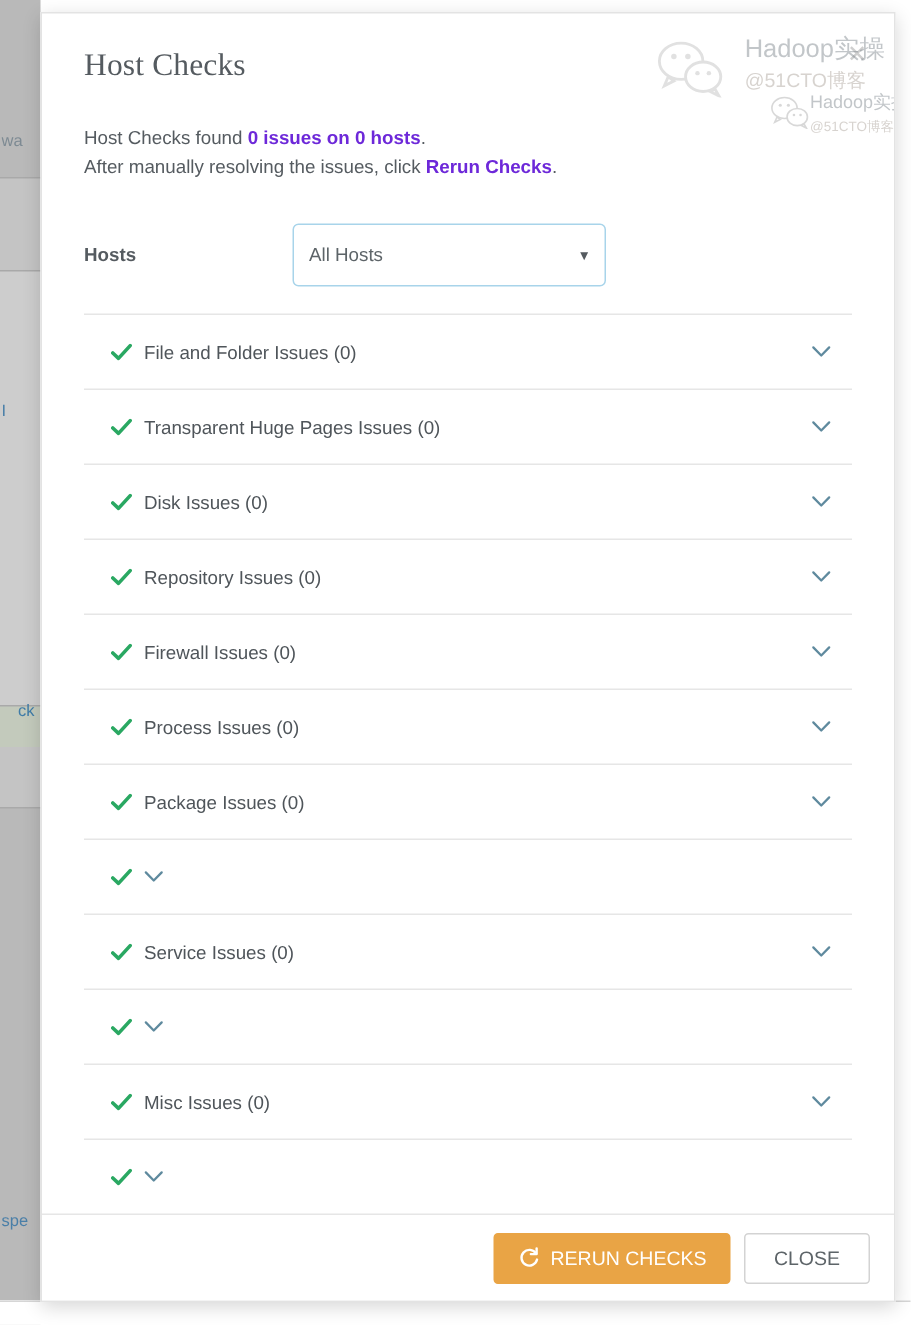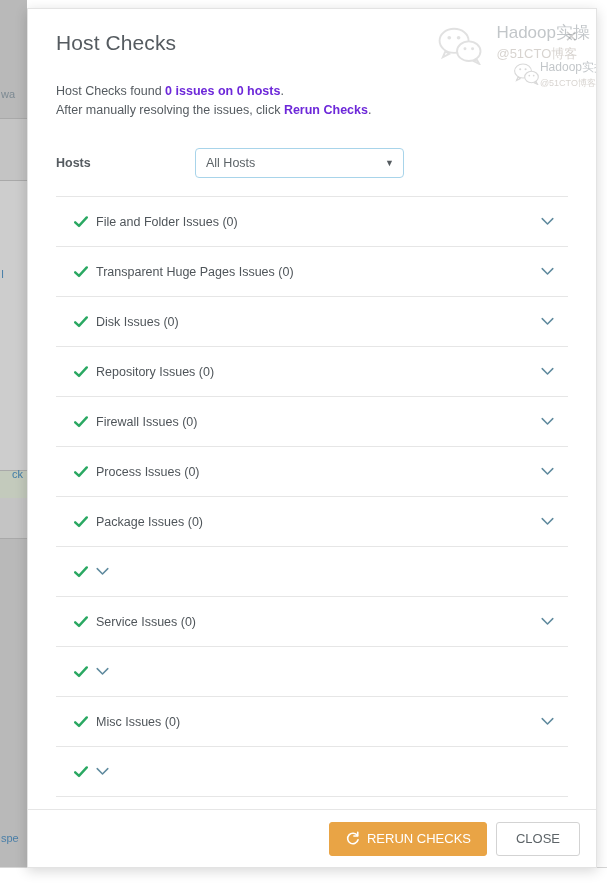--- a/index.html
+++ b/index.html
@@ -74,20 +74,21 @@
   .modal-header {
     position: relative;
     padding: 22px 28px 0 28px;
     flex: 0 0 auto;
   }
   .modal-title {
     font-size: 21px;
     font-weight: normal;
     color: #555b60;
     letter-spacing: 0.1px;
+    font-family: Liberation Serif, serif;
   }
   .close-x {
     position: absolute;
     top: 20px;
     right: 18px;
     font-size: 16px;
     line-height: 1;
     color: #cfcfcf;
     cursor: pointer;
     font-family: "Liberation Sans", sans-serif;
@@ -118,21 +119,21 @@
   .hosts-label {
     font-size: 12.5px;
     font-weight: bold;
     color: #555b60;
     width: 100px;
     flex: 0 0 100px;
   }
   .hosts-select {
     position: relative;
     width: 209px;
-    height: 30px;
+    height: 42px;
     border: 1px solid #a8d4ea;
     border-radius: 4px;
     background: #ffffff;
     display: flex;
     align-items: center;
     padding: 0 10px;
     cursor: pointer;
   }
   .hosts-select .val {
     font-size: 12.5px;
@@ -254,21 +255,21 @@
   <div class="bg-strip white" style="top:867px;height:16px;"></div>
 
   <div class="bg-divider" style="top:118px;"></div>
   <div class="bg-divider" style="top:180px;"></div>
   <div class="bg-divider" style="top:470px;"></div>
   <div class="bg-divider" style="top:538px;"></div>
 
   <div class="bg-text" style="top:88px;">wa</div>
   <div class="bg-text" style="top:268px;color:#4a7fa8;">I</div>
   <div class="bg-text" style="top:468px;color:#3f7ca8;padding-left:11px;">ck</div>
-  <div class="bg-text" style="top:832px;color:#4a7fa8;">spe</div>
+  <div class="bg-text" style="top:808px;color:#4a7fa8;">spe</div>
 
   <div id="bottom-white-bar"></div>
 </div>
 
 <div id="modal">
 
   <div class="modal-header">
     <div class="modal-title">Host Checks</div>
     <div class="close-x">✕</div>
   </div>

